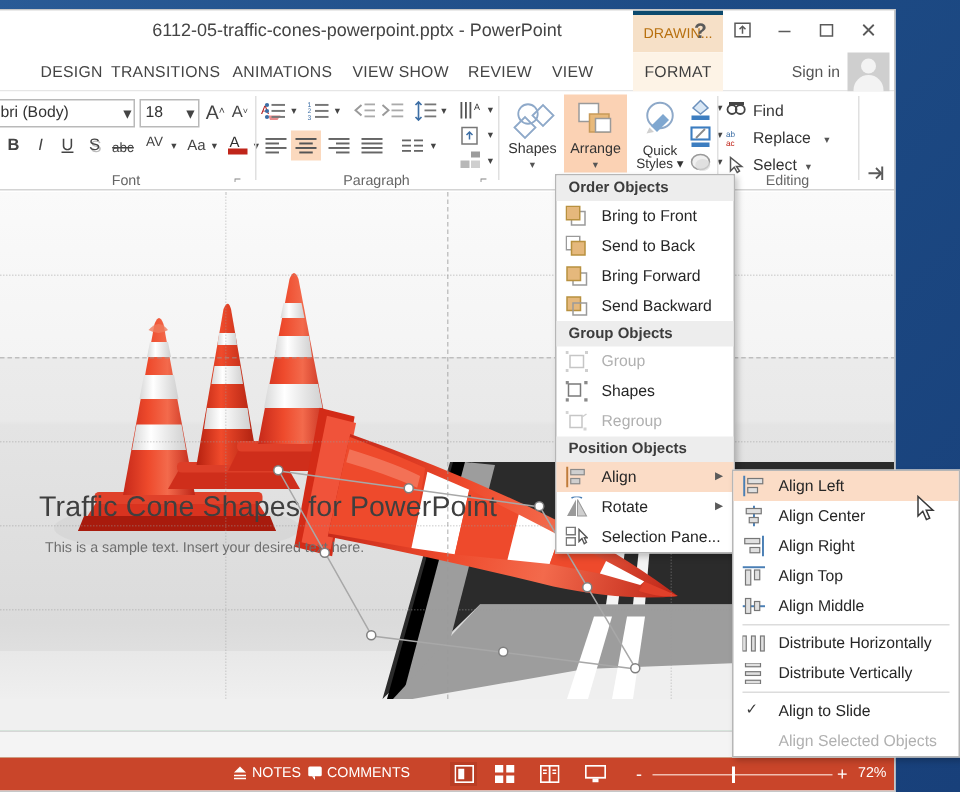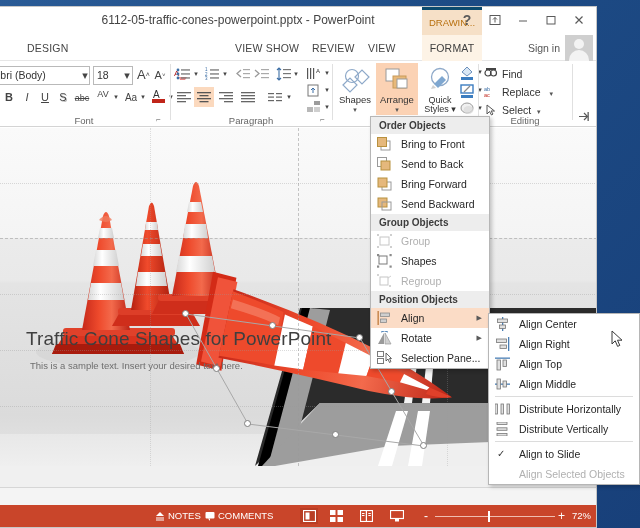--- a/index.html
+++ b/index.html
@@ -279,20 +279,22 @@
         <div class="wbtn">
           <svg width="12" height="12" viewBox="0 0 12 12">
               <path d="M2.5 2.5 L9.5 9.5 M9.5 2.5 L2.5 9.5" stroke="#5a5a5a" stroke-width="1.2"></path>
             </svg>
         </div>
       </div>
     </div>
 
     <div class="tabrow">
       <div class="tab" style="left:20px">DESIGN</div>
+      <div class="tab" style="left:67px">TRANSITIONS</div>
+      <div class="tab" style="left:148px">ANIMATIONS</div>
       <div class="tab" style="left:228px">VIEW SHOW</div>
       <div class="tab" style="left:305px">REVIEW</div>
       <div class="tab" style="left:361px">VIEW</div>
       <div class="tab ctx" style="left:422px;width:60px;text-align:center;padding:0">FORMAT</div>
       <div class="signin">Sign in</div>
       <div class="avatar">
           <div class="head"></div>
           <div class="body"></div>
         </div>
     </div>
@@ -837,20 +839,30 @@
             <rect x="0.5" y="0.5" width="6" height="5" fill="none" stroke="#7a7a7a" stroke-width="1"></rect>
             <rect x="0.5" y="7.5" width="6" height="5" fill="none" stroke="#7a7a7a" stroke-width="1"></rect>
             <path d="M9 2 L9 10 L11 8 L12.5 11.5 L14 10.5 L12.5 7.5 L14.5 7.5 Z" fill="none" stroke="#555" stroke-width=".9"></path>
           </svg>
       </span>
       <span>Selection Pane...</span>
     </div>
   </div>
 
   <div class="menu" style="left:488px; top:313px; width:152px">
+    <div class="mi hl">
+      <span class="mico">
+        <svg width="15" height="14" viewBox="0 0 15 14">
+            <rect x="0.5" y="0" width="1.3" height="14" fill="#4a7fb5"></rect>
+            <rect x="3.5" y="2" width="10" height="3.5" fill="#e0e0e0" stroke="#777" stroke-width=".8"></rect>
+            <rect x="3.5" y="8" width="6.5" height="3.5" fill="#e0e0e0" stroke="#777" stroke-width=".8"></rect>
+          </svg>
+      </span>
+      <span>Align Left</span>
+    </div>
     <div class="mi">
       <span class="mico">
         <svg width="15" height="14" viewBox="0 0 15 14">
             <rect x="7" y="0" width="1.3" height="14" fill="#4a7fb5"></rect>
             <rect x="2.5" y="2" width="10" height="3.5" fill="#e0e0e0" stroke="#777" stroke-width=".8"></rect>
             <rect x="4.5" y="8" width="6" height="3.5" fill="#e0e0e0" stroke="#777" stroke-width=".8"></rect>
           </svg>
       </span>
       <span>Align Center</span>
     </div>

